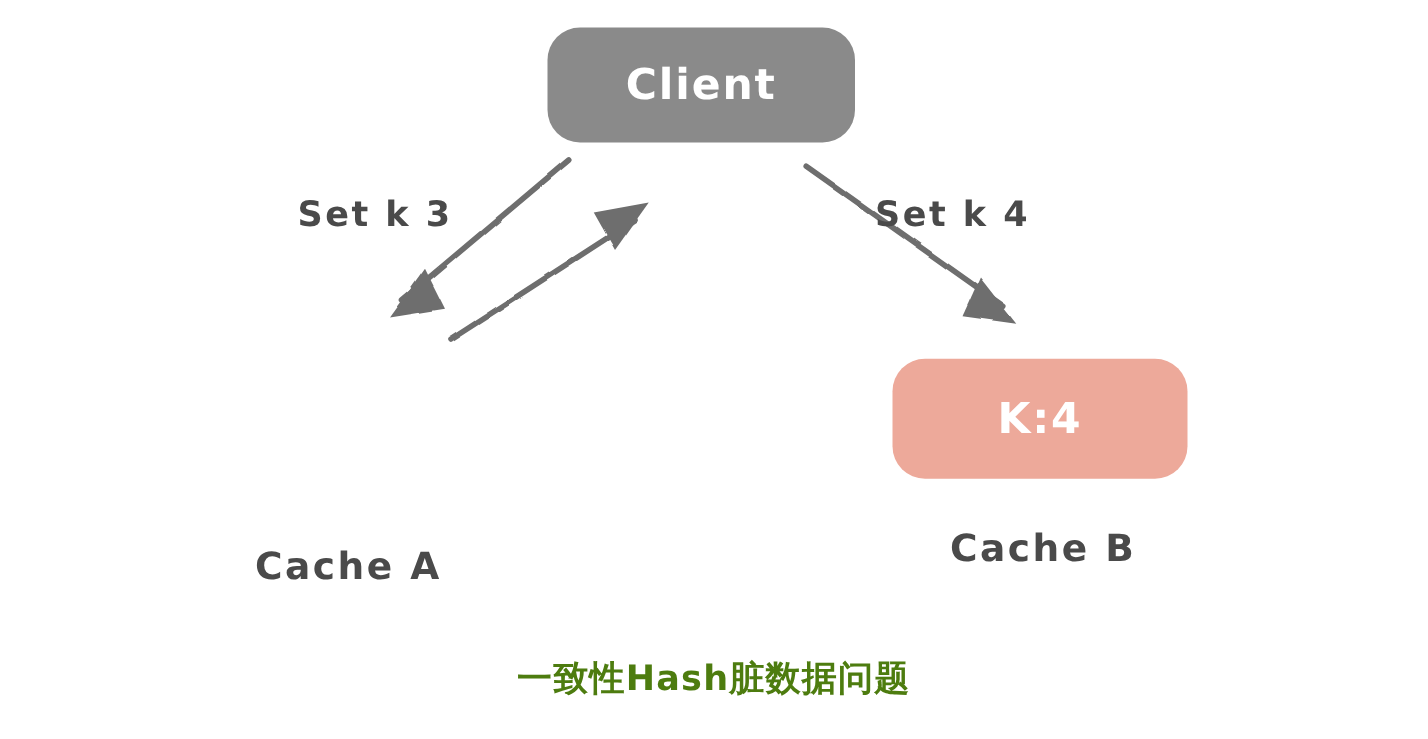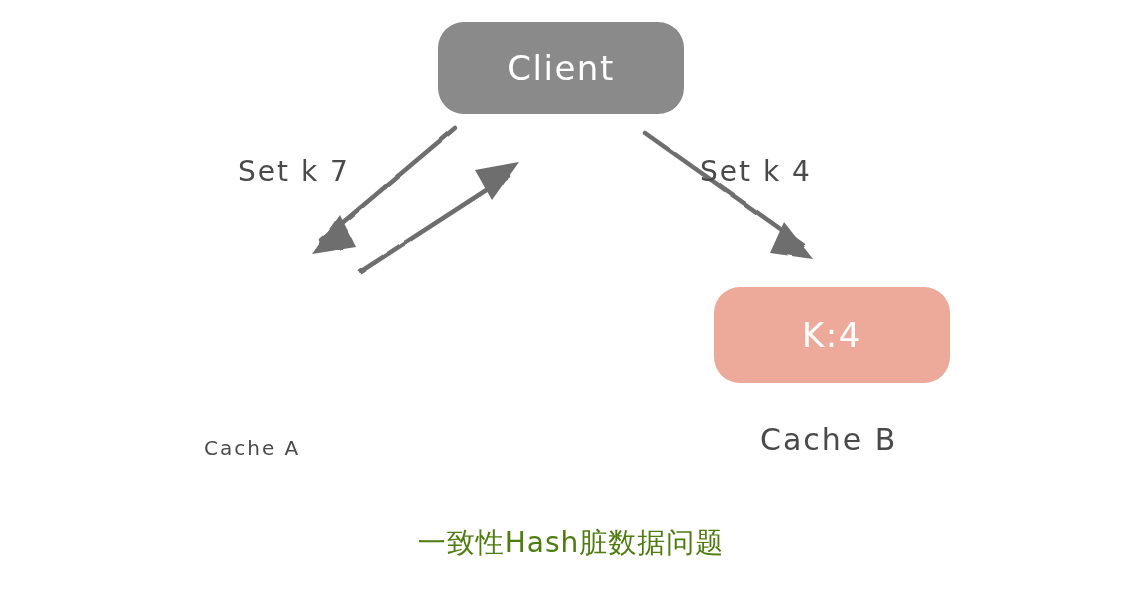--- a/index.html
+++ b/index.html
@@ -7,20 +7,21 @@
     padding: 0;
     background: #ffffff;
   }
   #canvas {
     position: relative;
     width: 1142px;
     height: 563px;
     background: #ffffff;
     overflow: hidden;
     font-family: "DejaVu Sans", sans-serif;
+    font-weight: bold;
   }
   svg.layer {
     position: absolute;
     left: 0;
     top: 0;
     width: 1142px;
     height: 591px;
   }
   .node {
     position: absolute;
@@ -60,21 +61,21 @@
   .hand-label {
     position: absolute;
     color: #4a4a4a;
     font-size: 28px;
     letter-spacing: 2px;
     white-space: nowrap;
   }
   #label-set-k3 { left: 238px; top: 155px; }
   #label-set-k4 { left: 700px; top: 155px; }
   #label-get-k   { left: 448px; top: 227px; }
-  #label-cache-a { left: 204px; top: 436px; font-size: 20px; }
+  #label-cache-a { left: 204px; top: 436px; font-size: 30px; }
   #label-cache-b { left: 760px; top: 422px; font-size: 30px; }
   #caption {
     position: absolute;
     left: 0;
     top: 524px;
     width: 1142px;
     text-align: center;
     color: #4d7c0f;
     font-size: 28px;
     letter-spacing: 1px;
@@ -111,21 +112,21 @@
 
   <div class="node" id="client-node">
     <span>Client</span>
   </div>
 
 
   <div class="node" id="cache-b-node">
     <span>K:4</span>
   </div>
 
-  <div class="hand-label" id="label-set-k3">Set  k 7</div>
+  <div class="hand-label" id="label-set-k3">Set  k 3</div>
 
   <div class="hand-label" id="label-set-k4">Set  k 4</div>
 
 
   <div class="hand-label" id="label-cache-a">Cache A</div>
 
   <div class="hand-label" id="label-cache-b">Cache B</div>
 
   <div id="caption">一致性Hash脏数据问题</div>
 

